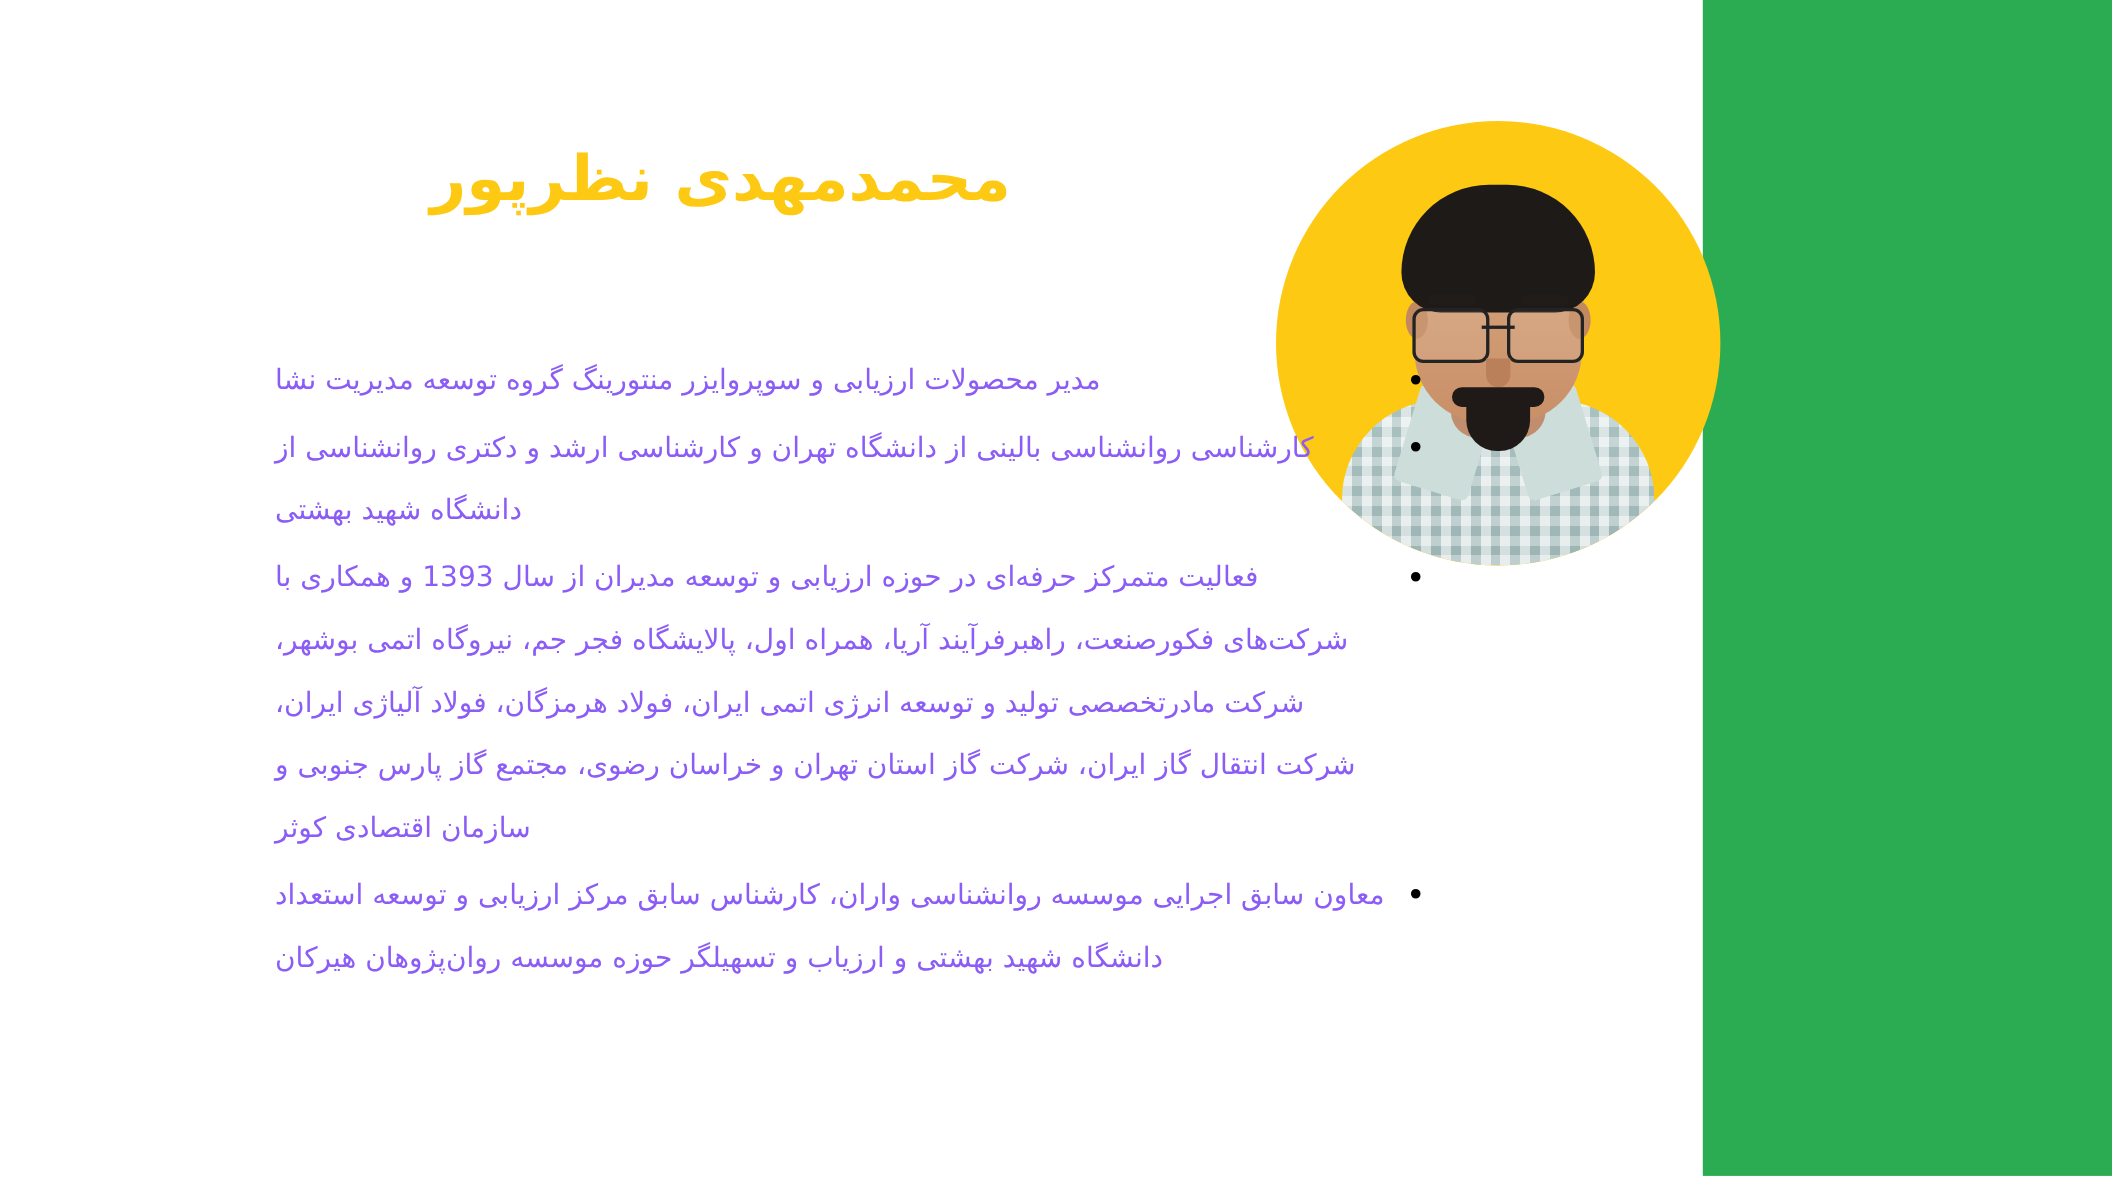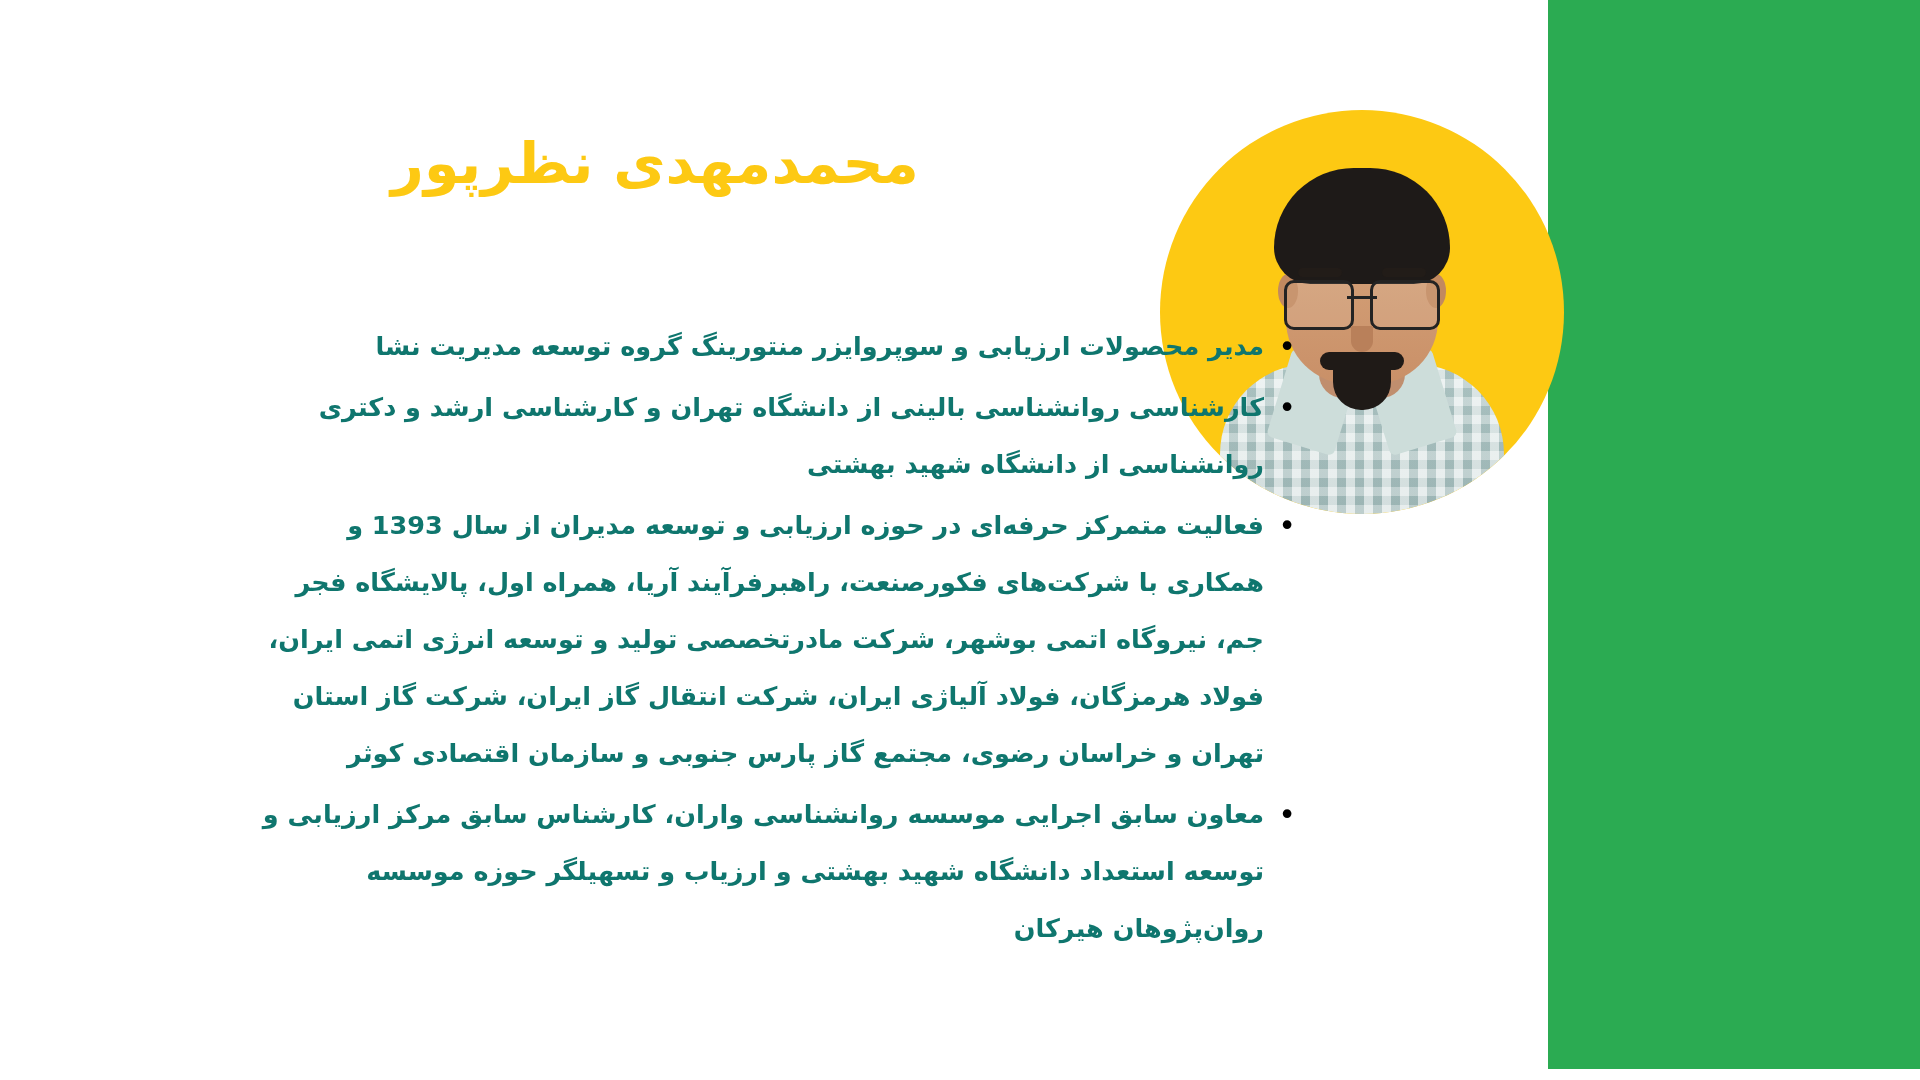--- a/index.html
+++ b/index.html
@@ -216,26 +216,25 @@
     flex: 0 0 auto;
     width: 46px;
     text-align: center;
     color: #000000;
     font-size: 30px;
     line-height: 57px;
     user-select: none;
   }
   .bullet-text {
     flex: 1 1 auto;
-    color: #0f766e;
+    color: #8b5cf6;
     font-size: 25.5px;
     line-height: 57px;
-    text-align: right;
+    text-align: left;
     direction: rtl;
-    font-weight: bold;
   }
 </style>
 </head>
 <body>
 
 <div class="slide">
 
   <div class="green-panel"></div>
 
   <div class="portrait-wrap">

